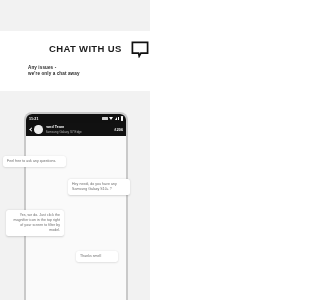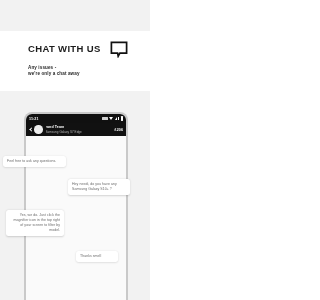--- a/index.html
+++ b/index.html
@@ -37,20 +37,21 @@
     left: 0; top: 31px;
     width: 150px; height: 60px;
     background: #ffffff;
     box-sizing: border-box;
     padding: 10px 14px 0 28px;
   }
   .promo-row {
     display: flex;
     align-items: flex-start;
     justify-content: flex-start;
+    margin-left: 21px;
   }
   .promo-title {
     font-size: 9.5px;
     font-weight: bold;
     letter-spacing: 0.35px;
     color: #1b1b1b;
     line-height: 11px;
     white-space: nowrap;
     margin-top: 2px;
   }

